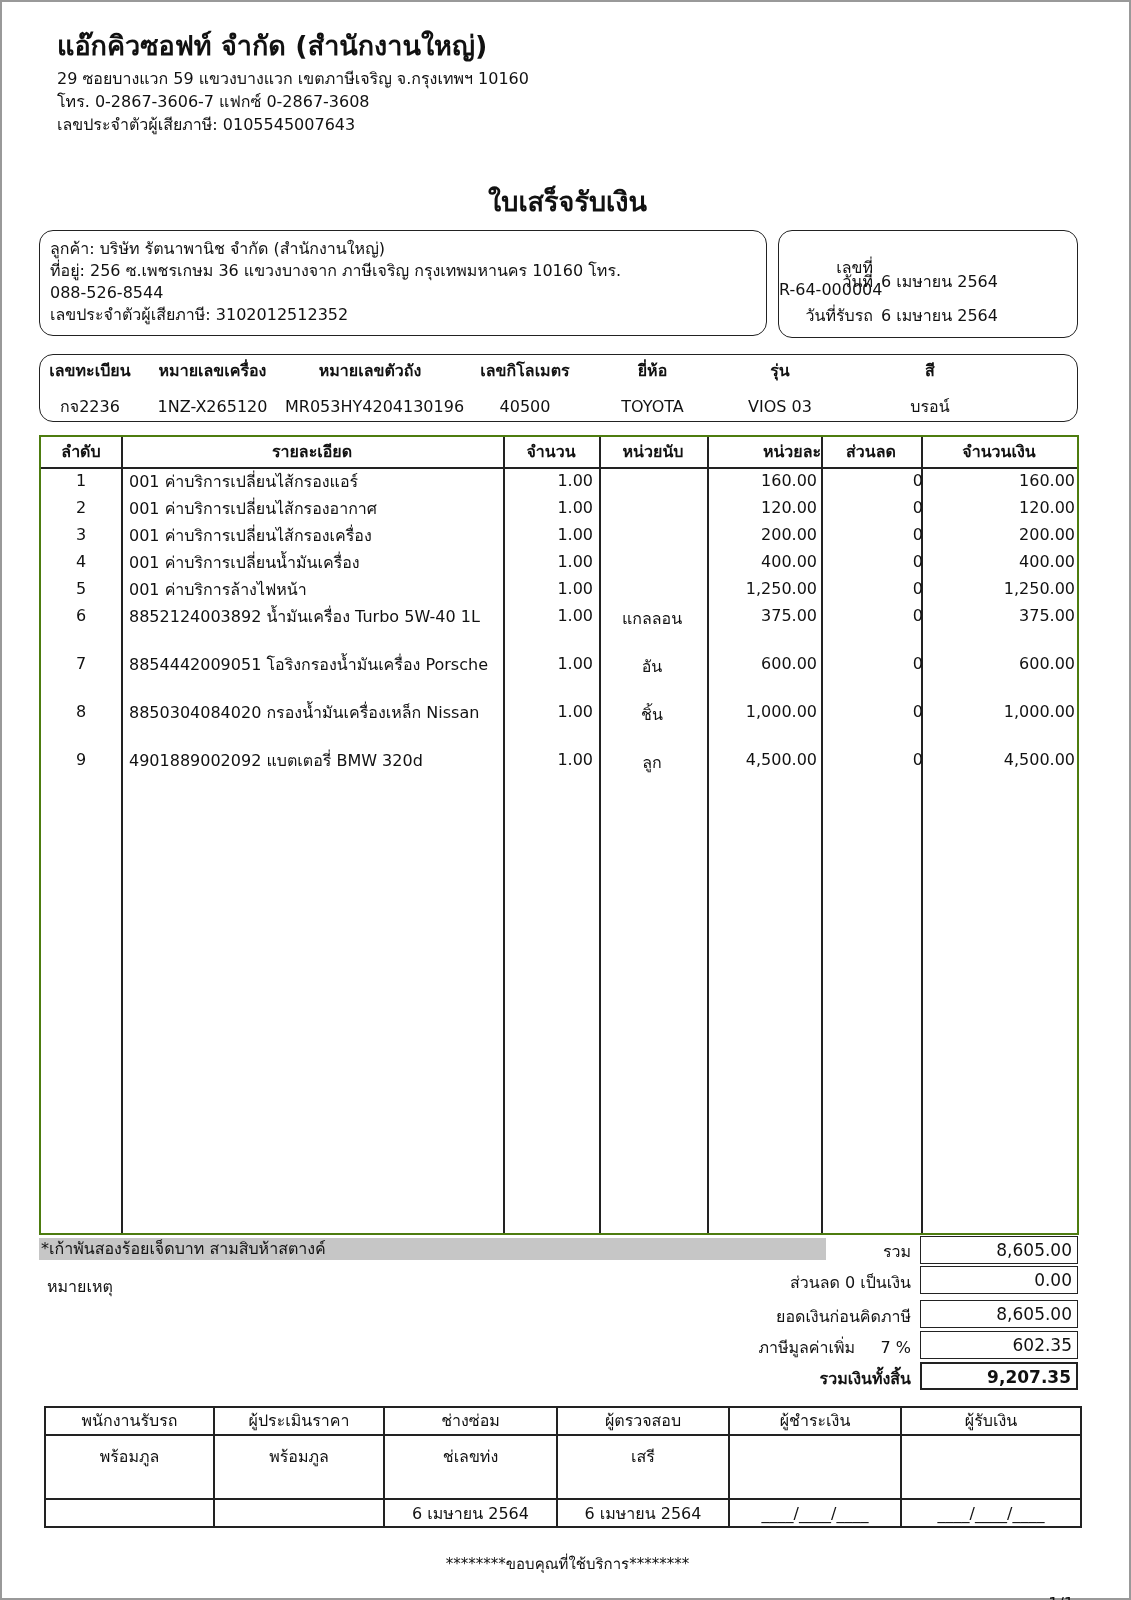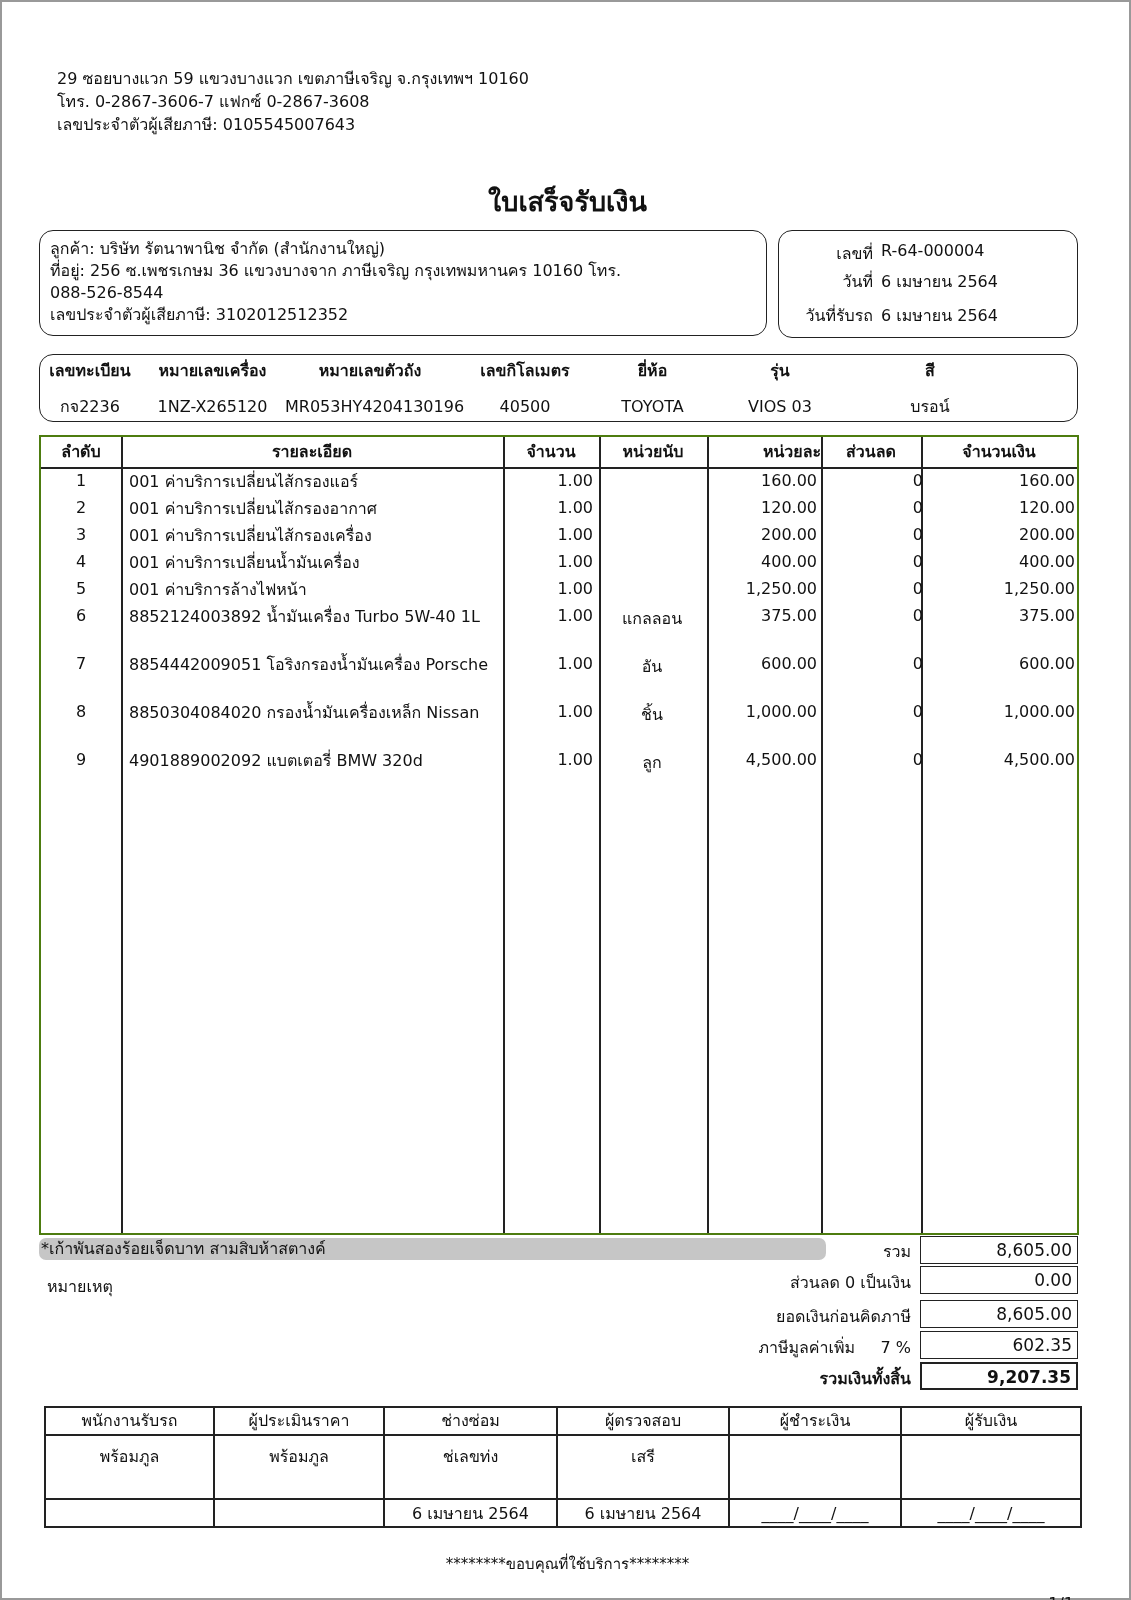--- a/index.html
+++ b/index.html
@@ -32,21 +32,21 @@
   .row { position: relative; font-size: 16px; }
   .row .c { position: absolute; top: 0; }
   .row .no { left: 0; width: 80px; text-align: center; }
   .row .desc { left: 88px; width: 380px; line-height: 22px; }
   .row .qty { left: 462px; width: 90px; text-align: right; padding-left: 18px; }
   .row .unit { left: 556px; width: 110px; text-align: center; }
   .row .price { left: 666px; width: 110px; text-align: right; }
   .row .disc { left: 780px; width: 102px; text-align: right; }
   .row .amt { left: 884px; width: 150px; text-align: right; }
 
-  .words { left: 37px; top: 1236px; width: 787px; height: 22px; background: #c6c6c6; font-size: 16px; line-height: 22px; padding-left: 2px; border-radius: 7px; }
+  .words { left: 37px; top: 1236px; width: 787px; height: 22px; background: #c6c6c6; font-size: 16px; line-height: 22px; padding-left: 2px; }
   .note-label { left: 45px; top: 1272px; font-size: 16px; }
 
   .sum-label { right: 218px; font-size: 16px; text-align: right; }
   .sum-val { left: 918px; width: 158px; height: 28px; border: 1.5px solid #222; font-size: 17px; text-align: right; padding-right: 5px; line-height: 26px; }
   .sum-total-label { font-weight: bold; }
   .sum-total-val { font-weight: bold; border-width: 2px; }
 
   .sig-table { left: 42px; top: 1404px; width: 1038px; height: 122px; border: 2px solid #222; }
   .sig-grid { position: absolute; left: 0; top: 0; width: 100%; height: 100%; display: grid; grid-template-columns: 169px 170px 173px 172px 172px 1fr; grid-template-rows: 28px 64px 1fr; }
   .sig-grid > div { border-right: 2px solid #222; border-bottom: 2px solid #222; font-size: 16px; text-align: center; }
@@ -57,35 +57,36 @@
   .sig-date { line-height: 28px; }
 
   .footer-thanks { left: 0; width: 1131px; top: 1550px; text-align: center; font-size: 15px; }
   .page-no { right: 55px; top: 1552px; font-size: 16px; margin-top: 40px; }
 </style>
 </head>
 <body>
 
 <div class="page">
 
+  <div class="abs company-name">แอ๊กคิวซอฟท์ จำกัด (สำนักงานใหญ่)</div>
   <div class="abs company-line" style="top:64px;">29 ซอยบางแวก 59 แขวงบางแวก เขตภาษีเจริญ จ.กรุงเทพฯ 10160</div>
   <div class="abs company-line" style="top:87px;">โทร. 0-2867-3606-7 แฟกซ์ 0-2867-3608</div>
   <div class="abs company-line" style="top:110px;">เลขประจำตัวผู้เสียภาษี: 0105545007643</div>
 
   <div class="abs doc-title">ใบเสร็จรับเงิน</div>
 
   <div class="abs cust-box">
     <div>ลูกค้า: บริษัท รัตนาพานิช จำกัด (สำนักงานใหญ่)</div>
     <div>ที่อยู่: 256 ซ.เพชรเกษม 36 แขวงบางจาก ภาษีเจริญ กรุงเทพมหานคร 10160 โทร.</div>
     <div>088-526-8544</div>
     <div>เลขประจำตัวผู้เสียภาษี: 3102012512352</div>
   </div>
 
   <div class="abs doc-box">
-    <div class="doc-row" style="top:10px;">
+    <div class="doc-row" style="top:24px;flex-direction:column;">
       <span class="lbl">เลขที่</span>
       <span class="val">R-64-000004</span>
     </div>
     <div class="doc-row" style="top:38px;">
       <span class="lbl">วันที่</span>
       <span class="val">6 เมษายน 2564</span>
     </div>
     <div class="doc-row" style="top:72px;">
       <span class="lbl">วันที่รับรถ</span>
       <span class="val">6 เมษายน 2564</span>

